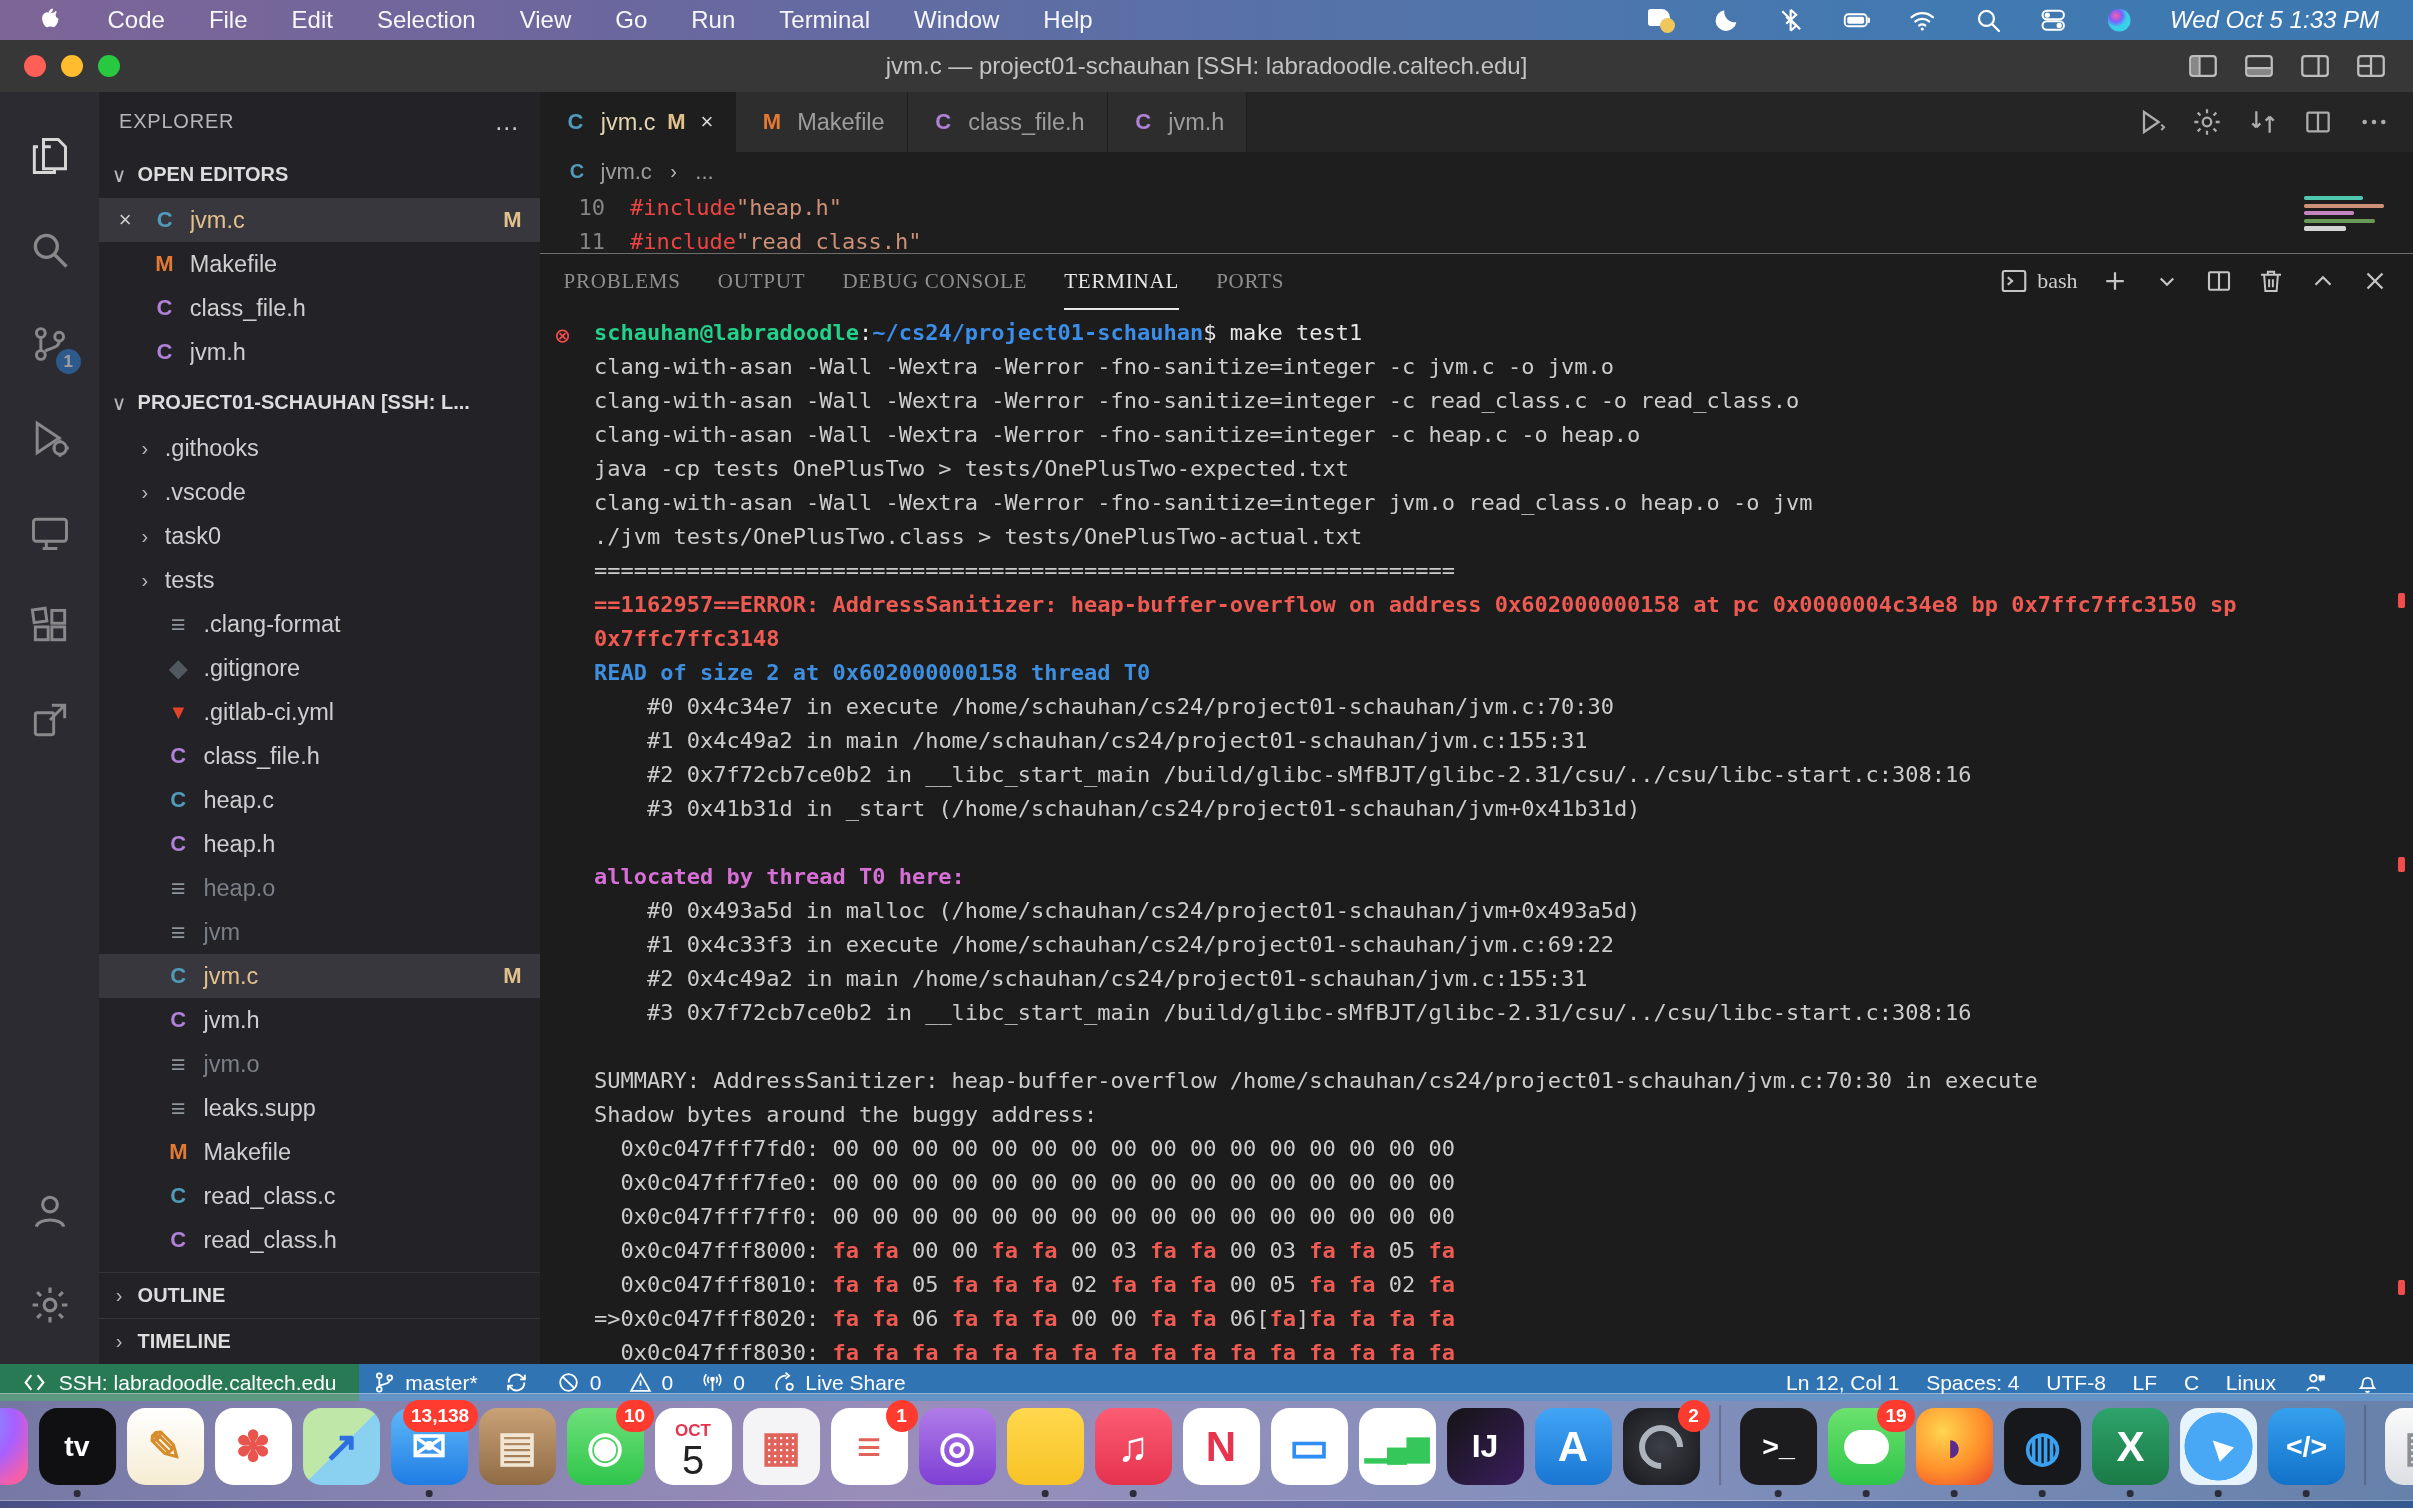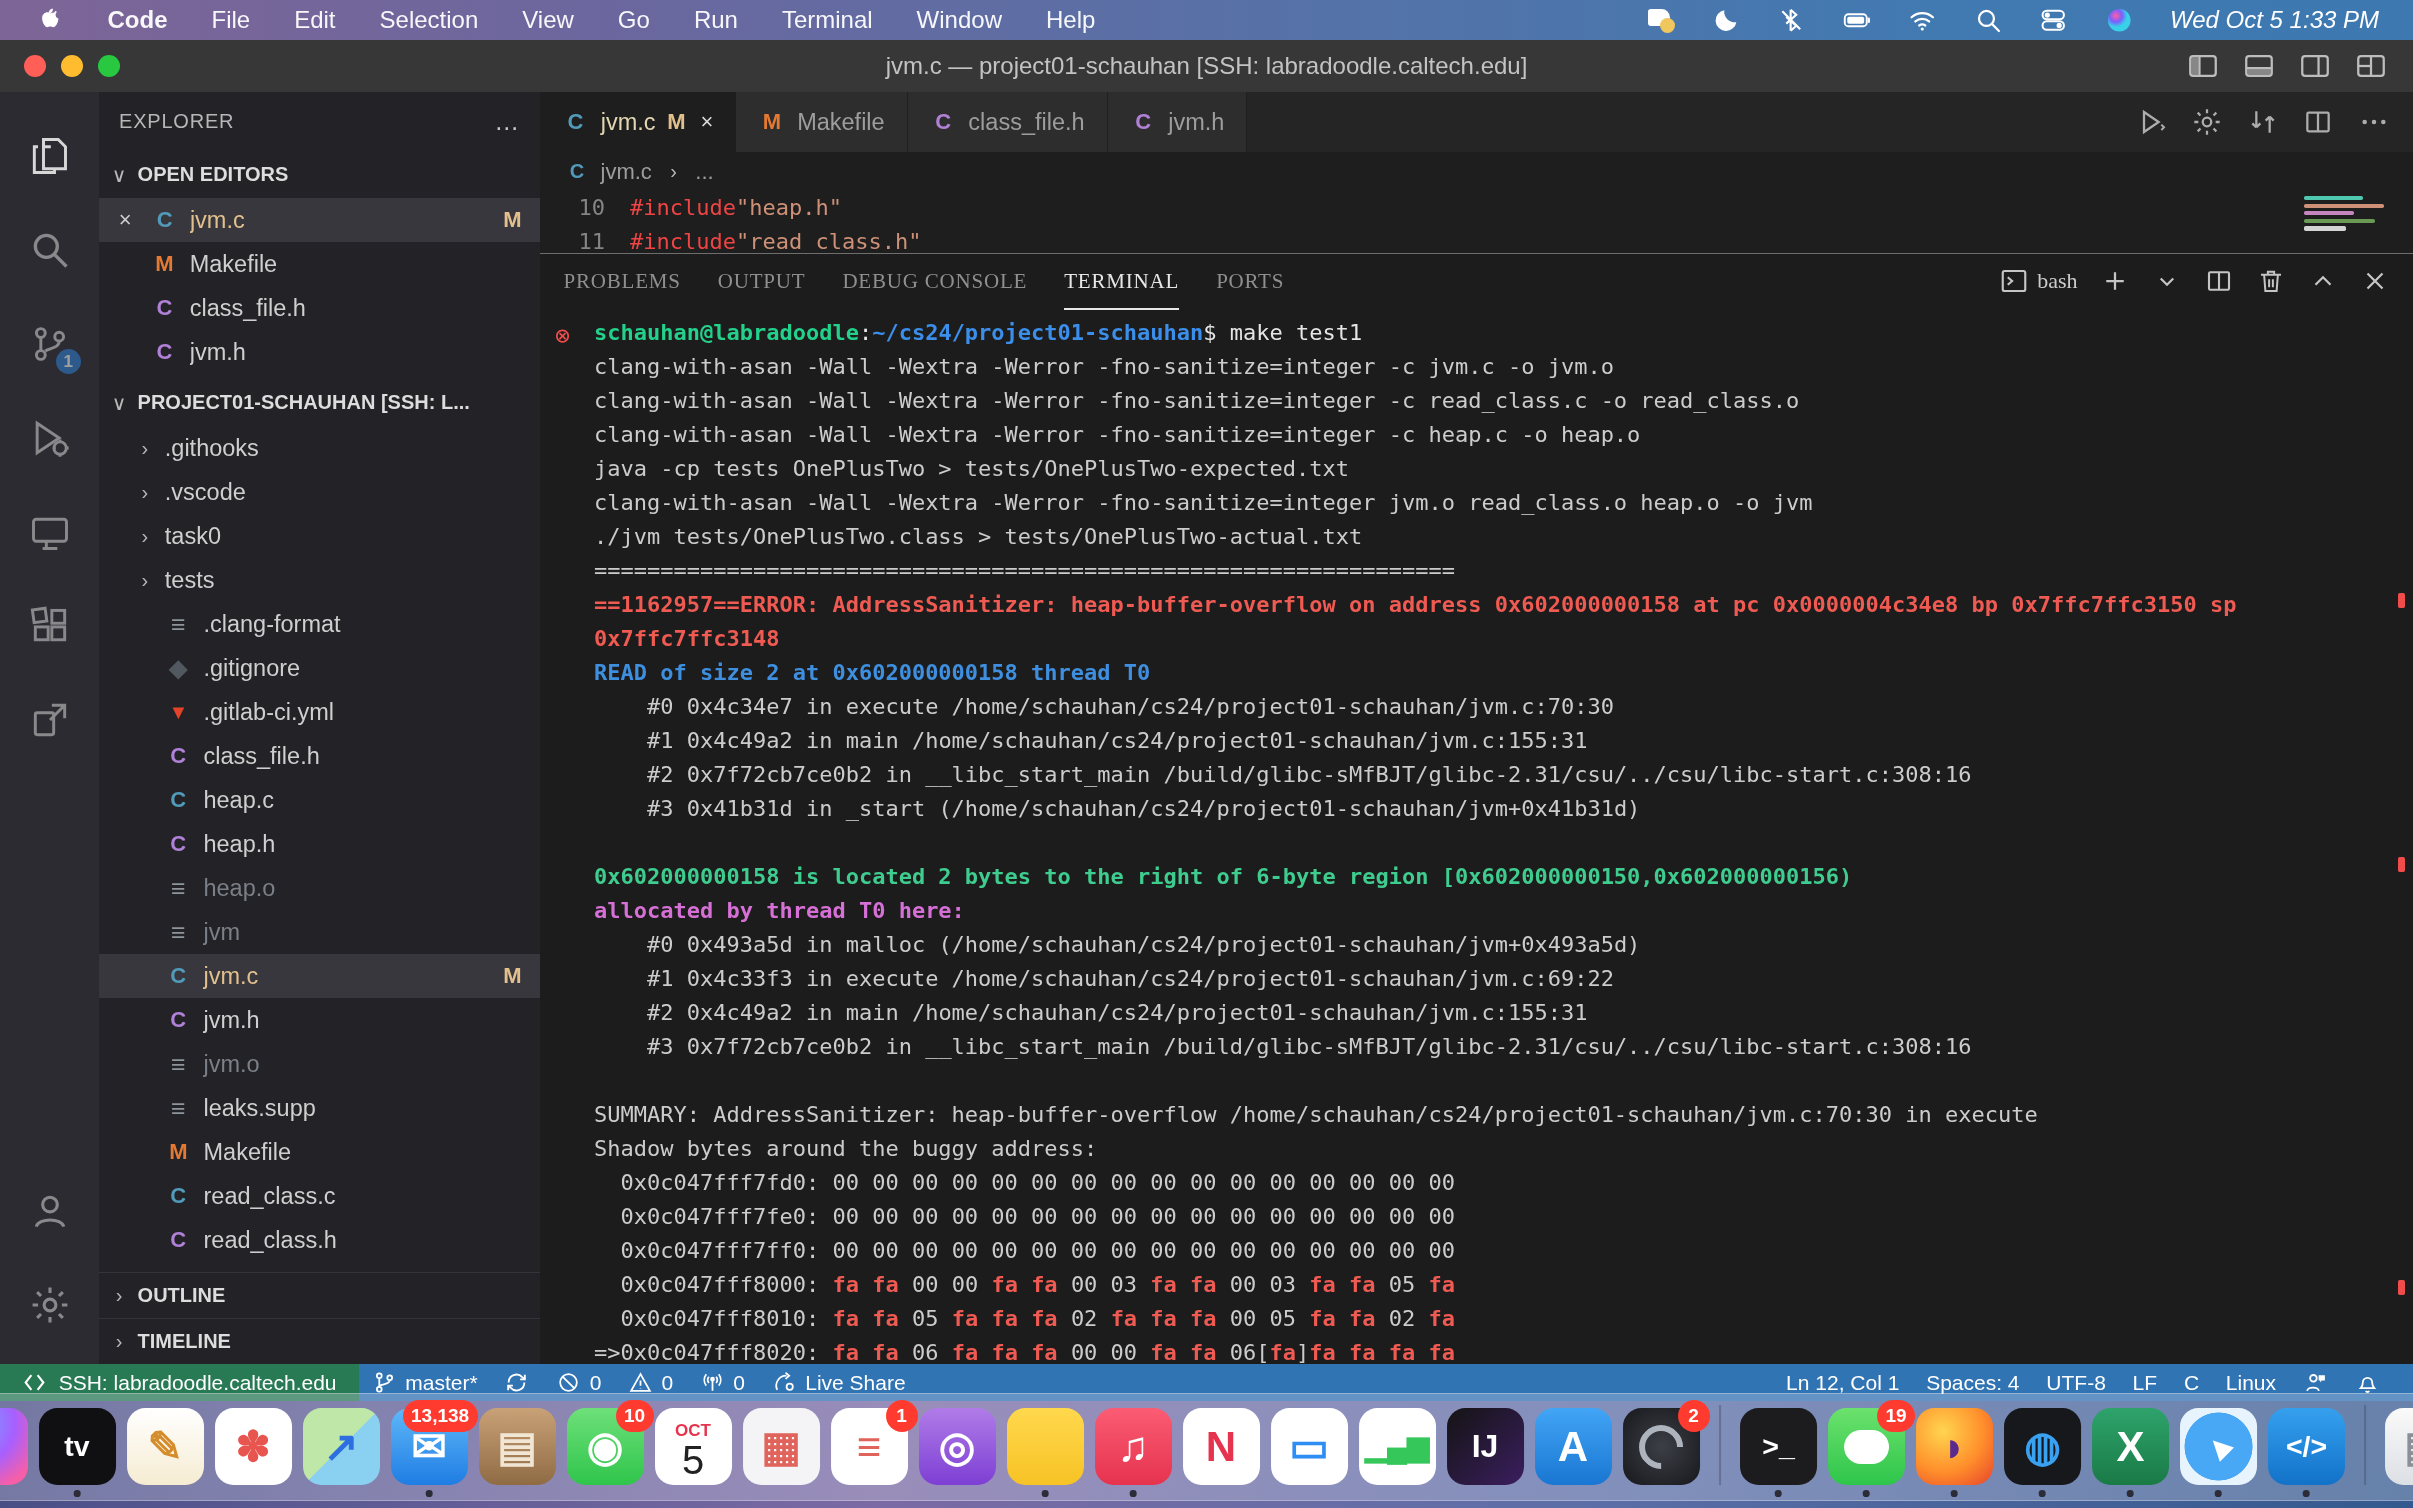--- a/index.html
+++ b/index.html
@@ -5,21 +5,21 @@
   html,body{margin:0;padding:0;}
   .screen{position:relative;width:2413px;height:1508px;overflow:hidden;
     font-family:"Liberation Sans",sans-serif;
     background:linear-gradient(110deg,#223358 0%,#50538c 22%,#7b6aa4 48%,#5c6ea7 72%,#33598e 100%);}
   
   .menubar{position:absolute;top:0;left:0;right:0;height:40px;display:flex;align-items:center;
     background:linear-gradient(90deg,#7e6597 0%,#6b679e 25%,#5572a8 55%,#417ab1 80%,#3d78b0 100%);
     color:#fff;font-size:24px;}
   .mb-left{display:flex;align-items:center;gap:44px;padding-left:35px;}
   .mb-item{opacity:.95;}
-  .mb-item.bold{font-weight:700;}
+  .mb-item.bold{font-weight:400;}
   .mb-right{margin-left:auto;display:flex;align-items:center;gap:37px;padding-right:34px;font-style:italic;}
   .mb-ico{width:28.5px;height:28.5px;display:inline-block;}
   .mb-ico svg{width:100%;height:100%;}
   .appd{position:relative;width:30px;height:25px;}
   .appd .d{position:absolute;left:3.4px;top:1.7px;width:22px;height:17px;background:#fff;border-radius:3.4px 10px 10px 3.4px;}
   .appd .dot{position:absolute;right:0;bottom:0;width:15px;height:15px;border-radius:50%;background:#efc75c;}
   .clock{font-size:24px;white-space:nowrap;}
   
   .titlebar{position:absolute;top:40px;left:0;right:0;height:52px;background:#373737;display:flex;align-items:center;}
   .lights{display:flex;gap:15px;padding-left:23.5px;}
@@ -594,21 +594,20 @@
             <div class="tline"><span class="t-w">clang-with-asan -Wall -Wextra -Werror -fno-sanitize=integer jvm.o read_class.o heap.o -o jvm</span></div>
             <div class="tline"><span class="t-w">./jvm tests/OnePlusTwo.class &gt; tests/OnePlusTwo-actual.txt</span></div>
             <div class="tline"><span class="t-w">=================================================================</span></div>
             <div class="tline"><span class="t-r">==1162957==ERROR: AddressSanitizer: heap-buffer-overflow on address 0x602000000158 at pc 0x0000004c34e8 bp 0x7ffc7ffc3150 sp 0x7ffc7ffc3148</span></div>
             <div class="tline"><span class="t-b">READ of size 2 at 0x602000000158 thread T0</span></div>
             <div class="tline"><span class="t-w">    #0 0x4c34e7 in execute /home/schauhan/cs24/project01-schauhan/jvm.c:70:30</span></div>
             <div class="tline"><span class="t-w">    #1 0x4c49a2 in main /home/schauhan/cs24/project01-schauhan/jvm.c:155:31</span></div>
             <div class="tline"><span class="t-w">    #2 0x7f72cb7ce0b2 in __libc_start_main /build/glibc-sMfBJT/glibc-2.31/csu/../csu/libc-start.c:308:16</span></div>
             <div class="tline"><span class="t-w">    #3 0x41b31d in _start (/home/schauhan/cs24/project01-schauhan/jvm+0x41b31d)</span></div>
             <div class="tline">&nbsp;</div>
-            <div class="tline"><span class="t-g">0x602000000158 is located 2 bytes to the right of 6-byte region [0x602000000150,0x602000000156)</span></div>
             <div class="tline"><span class="t-m">allocated by thread T0 here:</span></div>
             <div class="tline"><span class="t-w">    #0 0x493a5d in malloc (/home/schauhan/cs24/project01-schauhan/jvm+0x493a5d)</span></div>
             <div class="tline"><span class="t-w">    #1 0x4c33f3 in execute /home/schauhan/cs24/project01-schauhan/jvm.c:69:22</span></div>
             <div class="tline"><span class="t-w">    #2 0x4c49a2 in main /home/schauhan/cs24/project01-schauhan/jvm.c:155:31</span></div>
             <div class="tline"><span class="t-w">    #3 0x7f72cb7ce0b2 in __libc_start_main /build/glibc-sMfBJT/glibc-2.31/csu/../csu/libc-start.c:308:16</span></div>
             <div class="tline">&nbsp;</div>
             <div class="tline"><span class="t-w">SUMMARY: AddressSanitizer: heap-buffer-overflow /home/schauhan/cs24/project01-schauhan/jvm.c:70:30 in execute</span></div>
             <div class="tline"><span class="t-w">Shadow bytes around the buggy address:</span></div>
             <div class="tline"><span class="t-w">  0x0c047fff7fd0: 00 00 00 00 00 00 00 00 00 00 00 00 00 00 00 00</span></div>
             <div class="tline"><span class="t-w">  0x0c047fff7fe0: 00 00 00 00 00 00 00 00 00 00 00 00 00 00 00 00</span></div>

